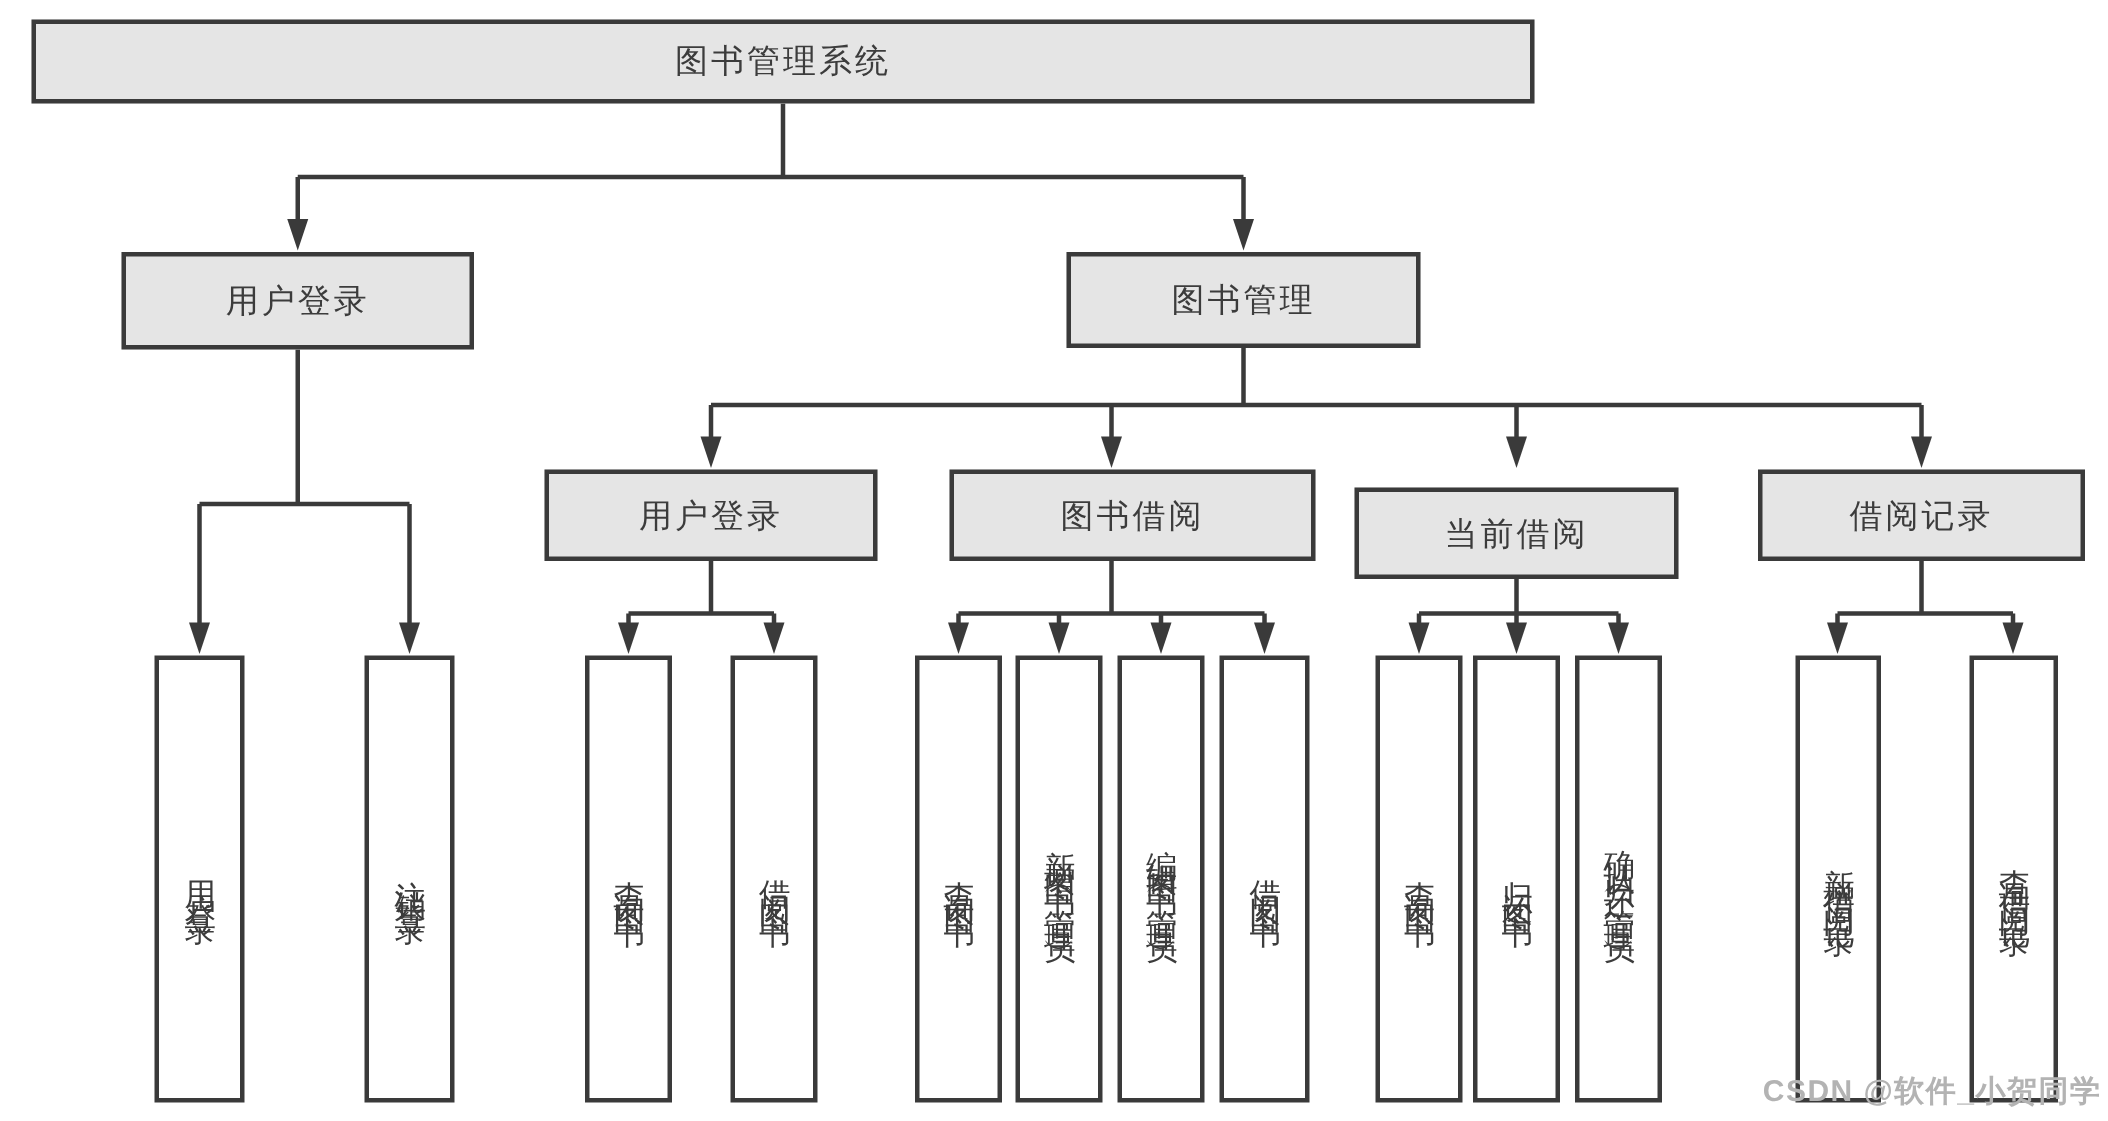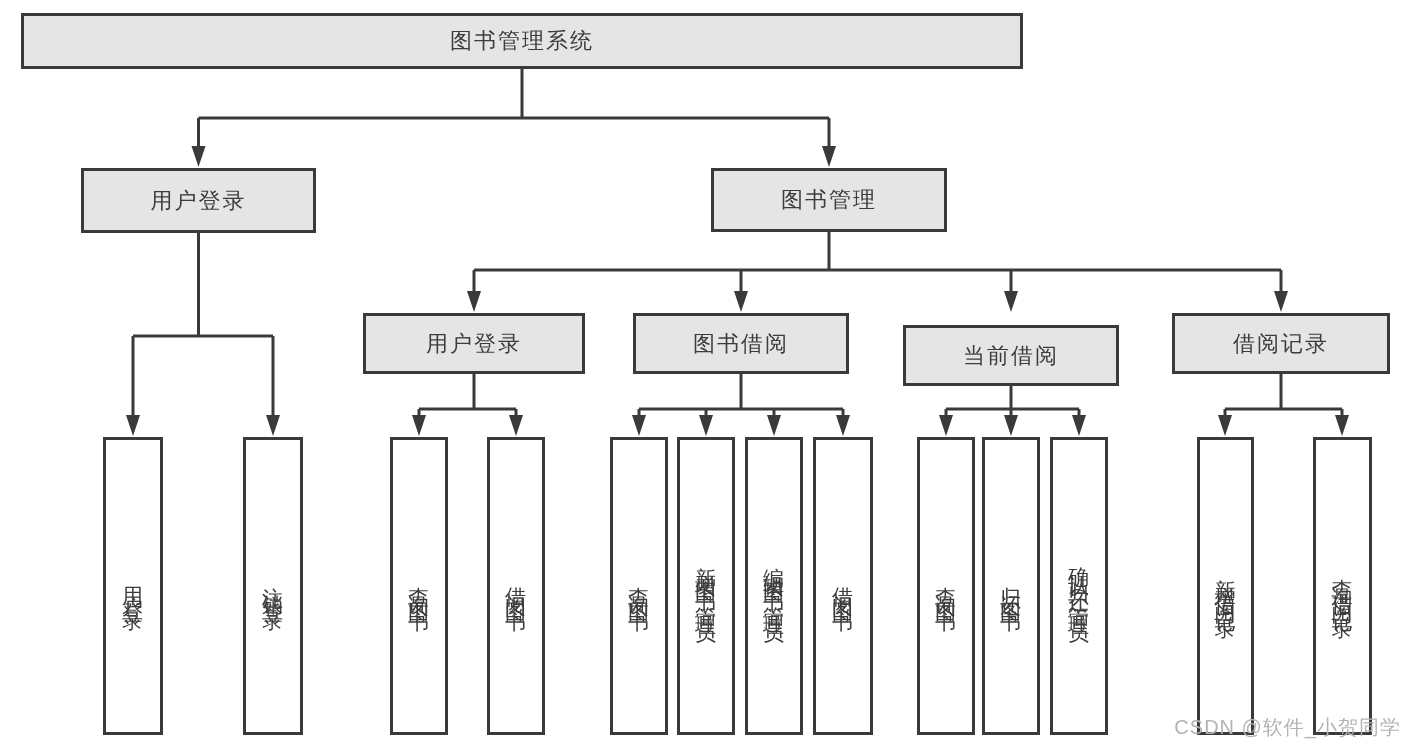--- a/index.html
+++ b/index.html
@@ -40,20 +40,21 @@
     z-index:2;
     line-height:1;
   }
   .watermark{
     position:absolute;
     right:4px;bottom:6px;
     font-size:20px;letter-spacing:1px;
     color:var(--wm);
     z-index:3;
     white-space:nowrap;
+    font-weight:bold;
   }
 </style>
 </head>
 <body>
 
 <div id="canvas">
 
   <svg id="connectors" width="1405" height="747" viewBox="0 0 1405 747" fill="none" stroke="#3a3a3a" stroke-width="3">
 
     <path d="M522,69 V118 M198.5,118 H829 M198.5,118 V148 M829,118 V148"></path>
@@ -89,21 +90,21 @@
     <polygon points="1218,415 1232,415 1225,436" fill="#3a3a3a" stroke="none"></polygon>
     <polygon points="1335,415 1349,415 1342,436" fill="#3a3a3a" stroke="none"></polygon>
   </svg>
 
   <div class="hnode" style="left:21px;top:13px;width:1002px;height:56px;">图书管理系统</div>
 
   <div class="hnode" style="left:81px;top:168px;width:235px;height:65px;">用户登录</div>
   <div class="hnode" style="left:711px;top:168px;width:236px;height:64px;">图书管理</div>
 
   <div class="hnode" style="left:363px;top:313px;width:222px;height:61px;">用户登录</div>
-  <div class="hnode" style="left:633px;top:313px;width:216px;height:61px;font-family:Liberation Mono, monospace;">图书借阅</div>
+  <div class="hnode" style="left:633px;top:313px;width:244px;height:61px;font-family:Liberation Mono, monospace;">图书借阅</div>
   <div class="hnode" style="left:903px;top:313px;width:216px;height:61px;margin-top:12px;">当前借阅</div>
   <div class="hnode" style="left:1172px;top:313px;width:218px;height:61px;">借阅记录</div>
 
   <div class="vnode" style="left:103px;top:437px;width:60px;height:298px;">用户登录</div>
   <div class="vnode" style="left:243px;top:437px;width:60px;height:298px;">注销登录</div>
 
   <div class="vnode" style="left:390px;top:437px;width:58px;height:298px;">查询图书</div>
   <div class="vnode" style="left:487px;top:437px;width:58px;height:298px;">借阅图书</div>
 
   <div class="vnode" style="left:610px;top:437px;width:58px;height:298px;">查询图书</div>

